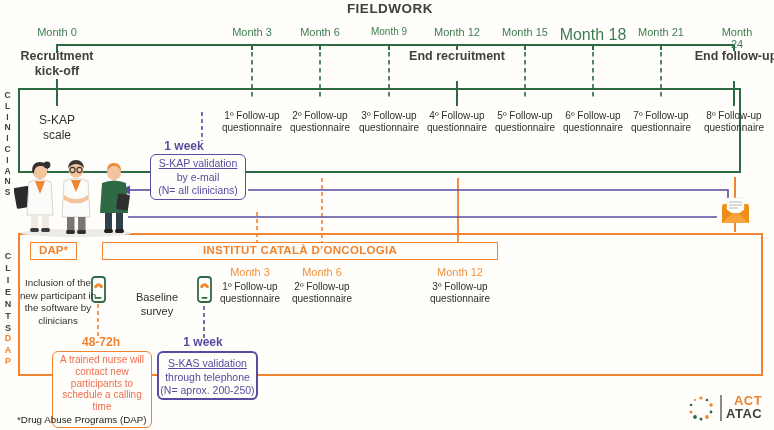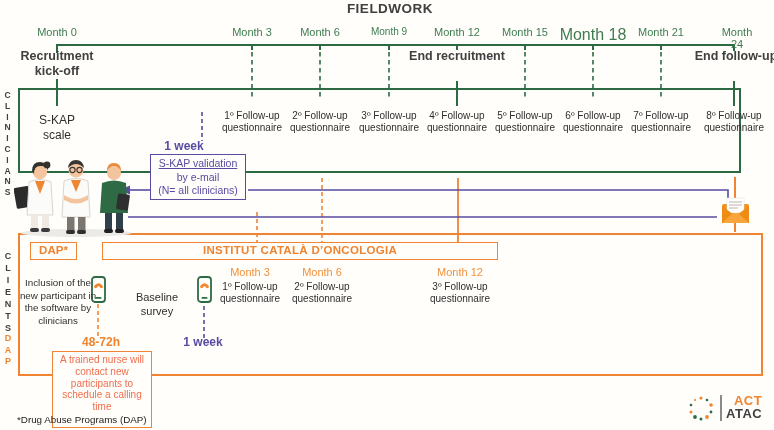--- a/index.html
+++ b/index.html
@@ -11,21 +11,21 @@
   .greenlt{color:#3e7c50;}
   .orange{color:#ef8430;}
   .orangelt{color:#f0913c;}
   .salmon{color:#ef6e4e;}
   .purple{color:#584ba2;}
   .dark{color:#2f2f2f;}
   .bold{font-weight:bold;}
   .vlabel{writing-mode:vertical-rl; text-orientation:upright; font-weight:bold; line-height:1;}
   .u{text-decoration:underline;}
   .box{position:absolute; box-sizing:border-box;}
-  .whitebox{background:#fffefb; z-index:4;}
+  .whitebox{background:#fffefb; z-index:4;border-radius:6px;}
   svg{display:block;}
   .lines{position:absolute; left:0; top:0; z-index:2; pointer-events:none;}
   .txt{z-index:5;}
 </style>
 </head>
 <body>
 
 <div id="canvas">
 
   <div class="abs ctr txt bold green" style="left:390px; top:1px; font-size:13.5px; letter-spacing:.5px;">FIELDWORK</div>
@@ -183,20 +183,27 @@
   <div class="abs ctr txt dark" style="left:322px; top:281px; width:72px; font-size:10px; line-height:1.2;">2º Follow-up questionnaire</div>
   <div class="abs ctr txt dark" style="left:460px; top:281px; width:72px; font-size:10px; line-height:1.2;">3º Follow-up questionnaire</div>
 
   <div class="abs ctr txt bold orange" style="left:101px; top:335px; font-size:12px;">48-72h</div>
   <div class="abs ctr txt bold purple" style="left:203px; top:335px; font-size:12px;">1 week</div>
 
   <div class="box whitebox" style="left:52px; top:351px; width:100px; height:77px; border:1.5px solid #f08334;">
     <div class="ctr salmon" style="position:relative; left:50%; top:2px; width:94px; font-size:10px; line-height:1.18;">A trained nurse will contact new participants to schedule a calling time</div>
   </div>
 
+  <div class="box whitebox" style="left:157px; top:351px; width:101px; height:49px; border:2px solid #584ba2;">
+    <div class="ctr purple" style="position:relative; left:50%; top:4px; width:98px; font-size:10.5px; line-height:1.3;">
+      <span class="u">S-KAS validation</span><br>
+      <span>through telephone</span><br>
+      <span>(N= aprox. 200-250)</span>
+    </div>
+  </div>
 
   <div class="abs txt" style="left:17px; top:414px; font-size:9.8px; color:#1c1c1c;">*Drug Abuse Programs (DAP)</div>
 
   <div class="abs" style="left:686px; top:394px; z-index:5;">
     <svg width="30" height="30" viewBox="0 0 30 30">
       <circle cx="15" cy="4" r="1.6" fill="#ef8632"></circle>
       <circle cx="21" cy="6" r="1.3" fill="#2e6b45"></circle>
       <circle cx="25" cy="11" r="1.8" fill="#ef8632"></circle>
       <circle cx="25" cy="18" r="1.4" fill="#2e6b45"></circle>
       <circle cx="21" cy="23" r="1.9" fill="#ef8632"></circle>

